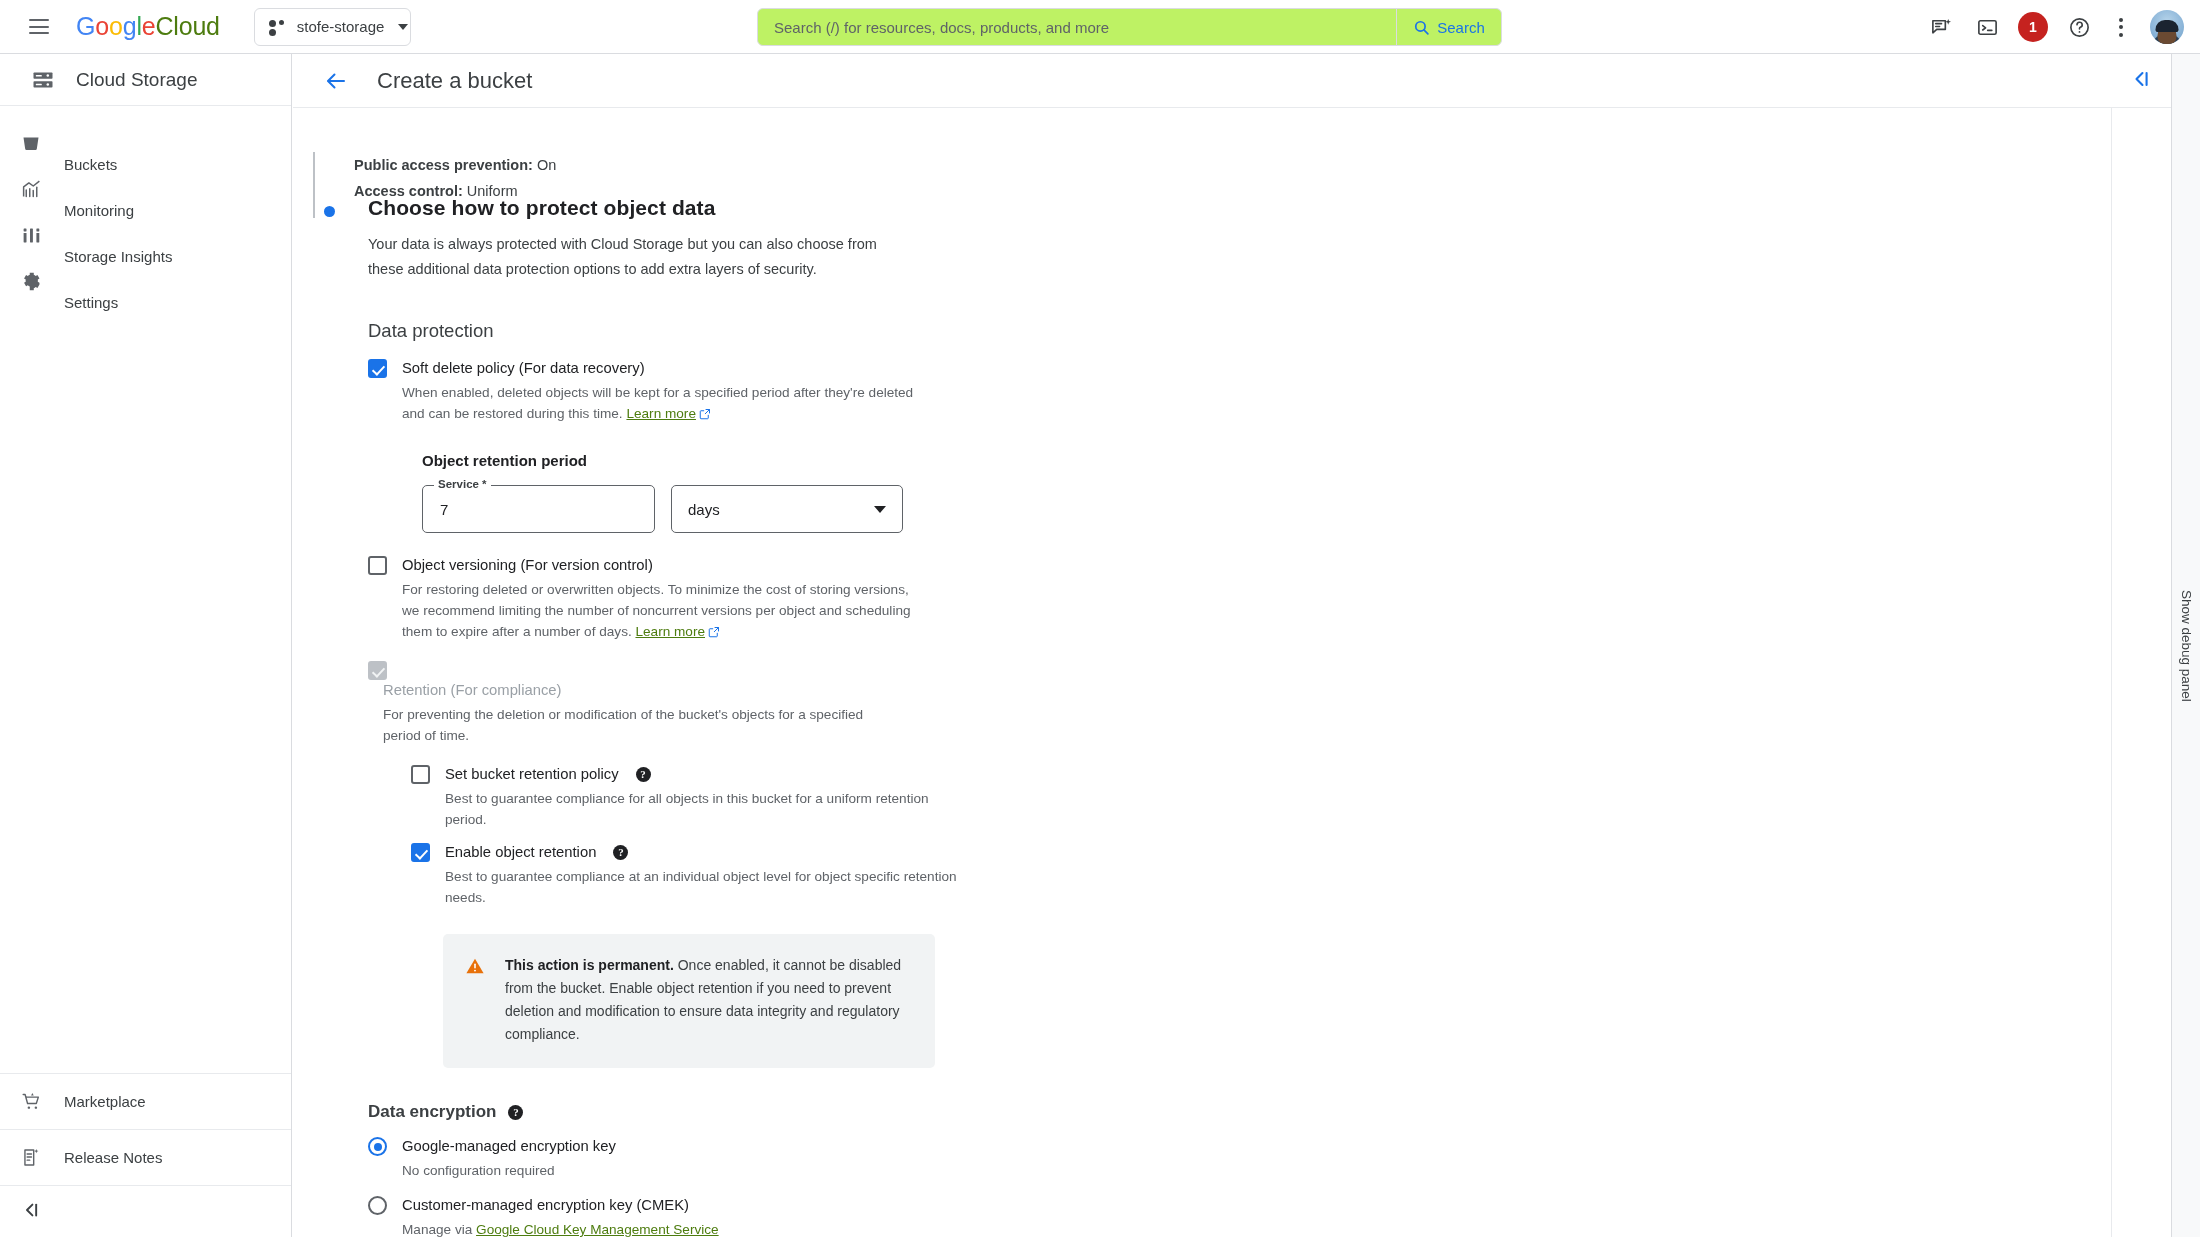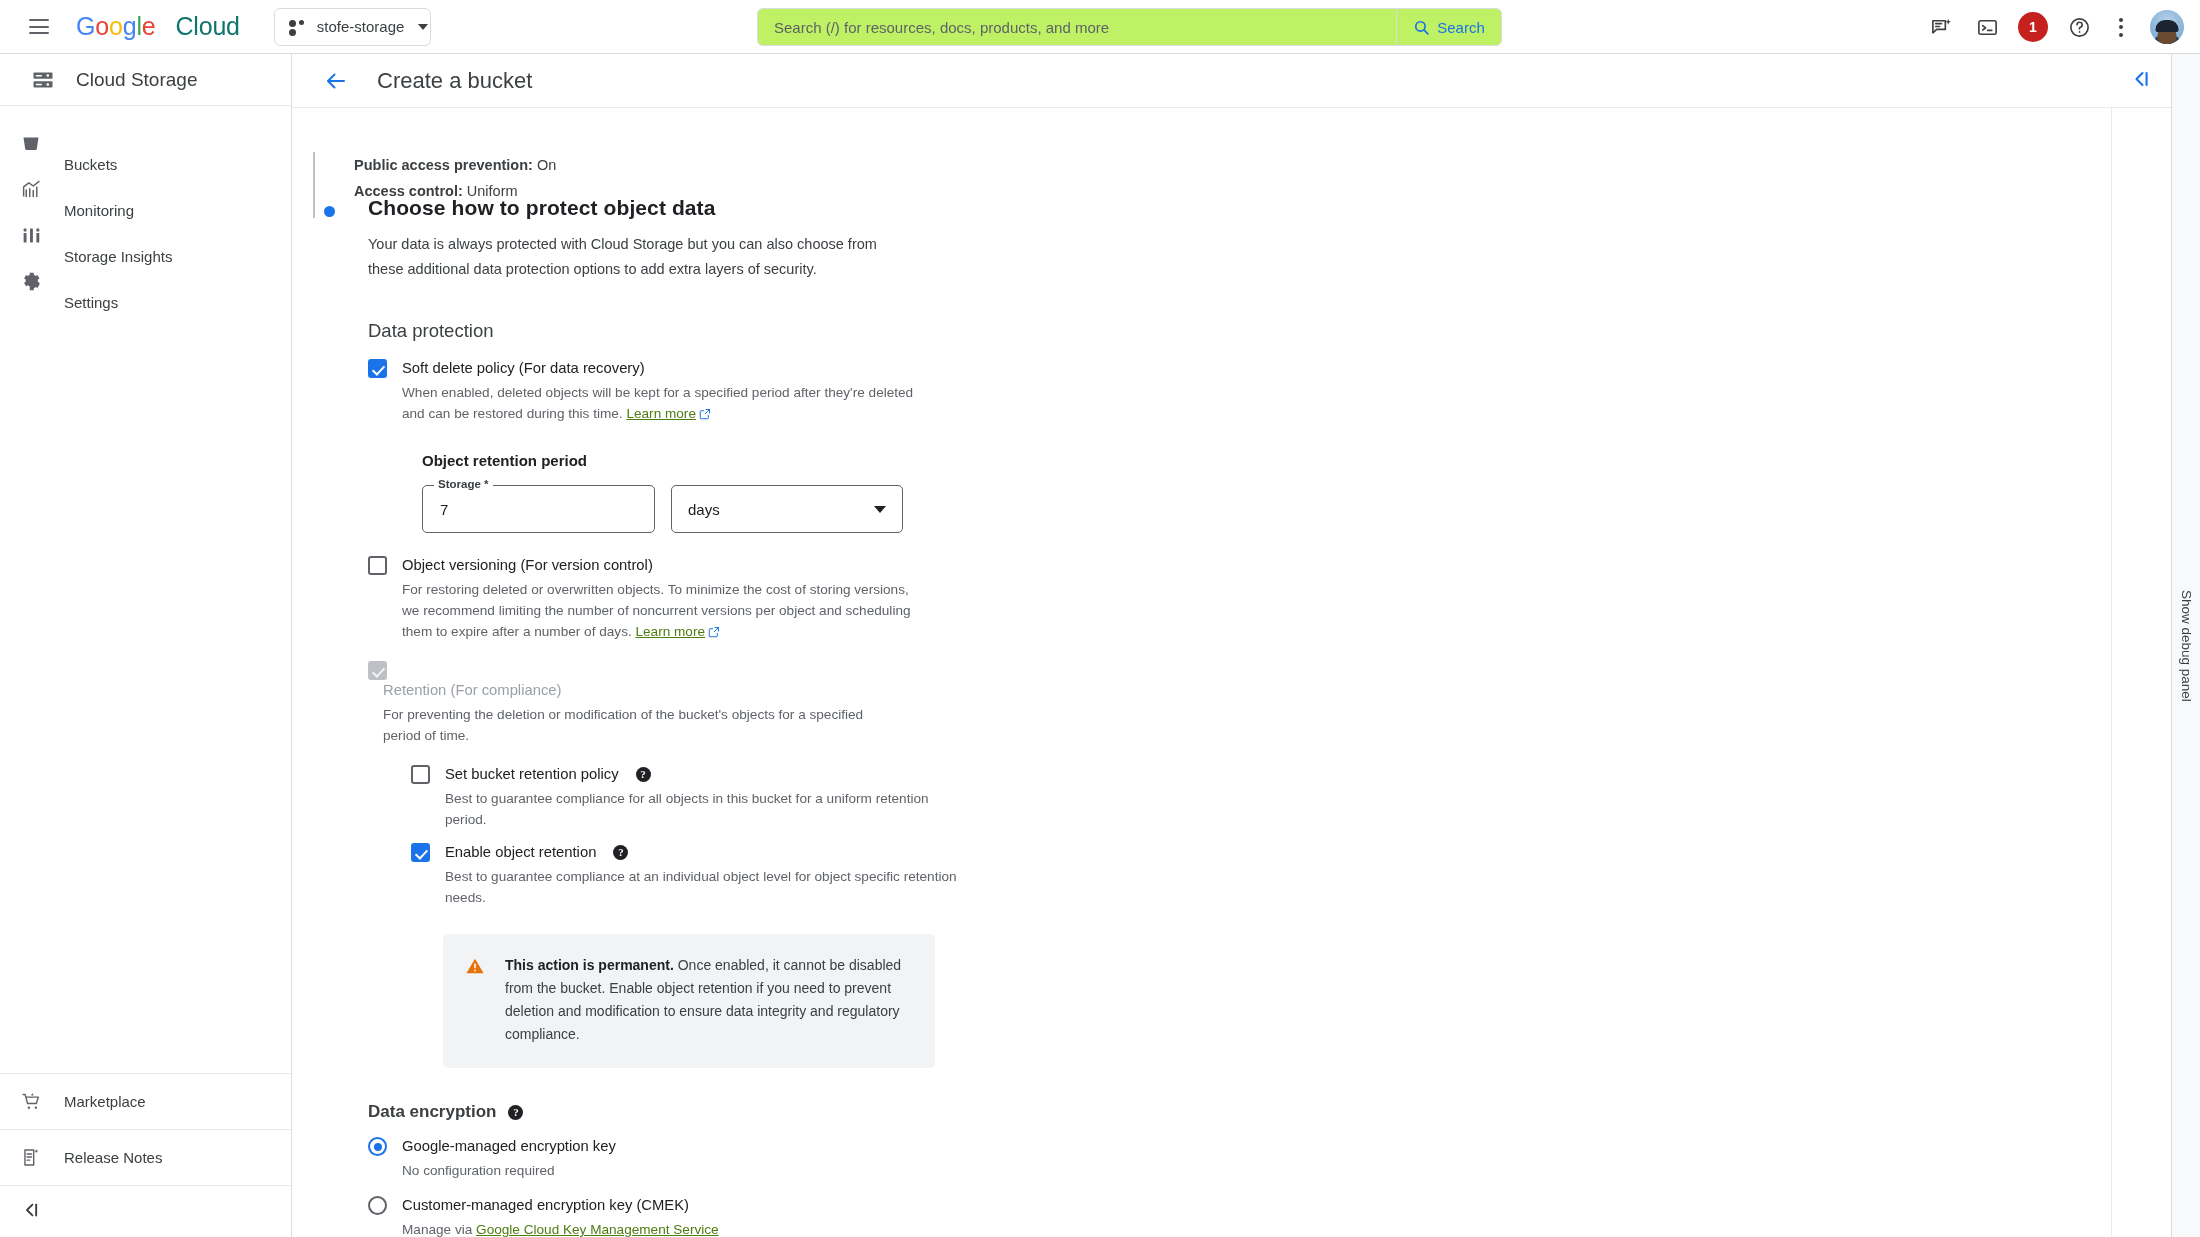--- a/index.html
+++ b/index.html
@@ -37,21 +37,21 @@
     margin-left: 20px;
     font-size: 25px;
     letter-spacing: -0.2px;
     white-space: nowrap;
     display: flex; align-items: center;
     cursor: pointer;
   }
   #brand .g1 { color:#4285F4; } #brand .g2 { color:#EA4335; }
   #brand .g3 { color:#FBBC05; } #brand .g4 { color:#4285F4; }
   #brand .g5 { color:#34A853; } #brand .g6 { color:#EA4335; }
-  #brand .cloudword { color:#0f766e; margin-left: 20px; }
+  #brand .cloudword { color:#4d7c0f; margin-left: 0; }
 
   #project-picker {
     margin-left: 34px;
     height: 38px;
     border: 1px solid #dadce0;
     border-radius: 6px;
     display: flex; align-items: center;
     padding: 0 2px 0 12px;
     cursor: pointer;
     background: #fff;
@@ -613,21 +613,21 @@
                   <path d="M14 3h7v7" stroke-linecap="round" stroke-linejoin="round"></path>
                   <path d="M21 3l-8.5 8.5" stroke-linecap="round"></path>
                   <path d="M18.5 14.5V20a1.5 1.5 0 0 1-1.5 1.5H4A1.5 1.5 0 0 1 2.5 20V7A1.5 1.5 0 0 1 4 5.5h5.5" stroke-linecap="round" stroke-linejoin="round"></path>
                 </svg></span>
           </div>
 
           <div class="ret-group">
             <div class="ret-group-title">Object retention period</div>
             <div class="field-row">
               <div class="outlined-field">
-                <span class="fl-label">Storage *</span>
+                <span class="fl-label">Service *</span>
                 <input type="text" value="7" style="">
               </div>
               <div class="select-field">
                 <span class="sel-val">days</span>
                 <span class="caret"></span>
               </div>
             </div>
           </div>
         </div>
       </div>

